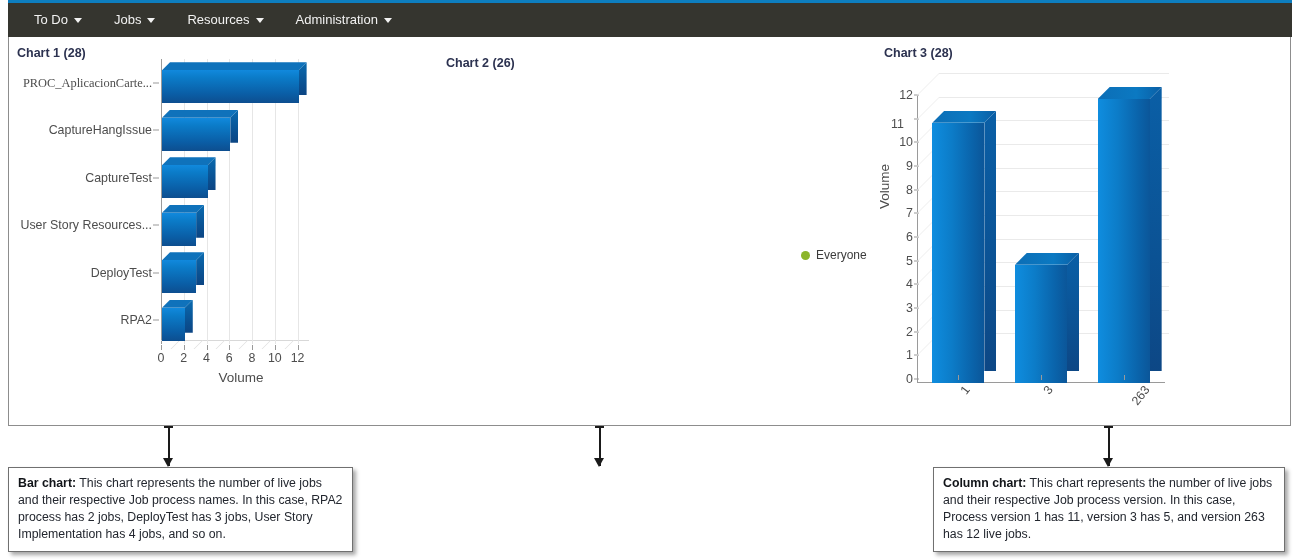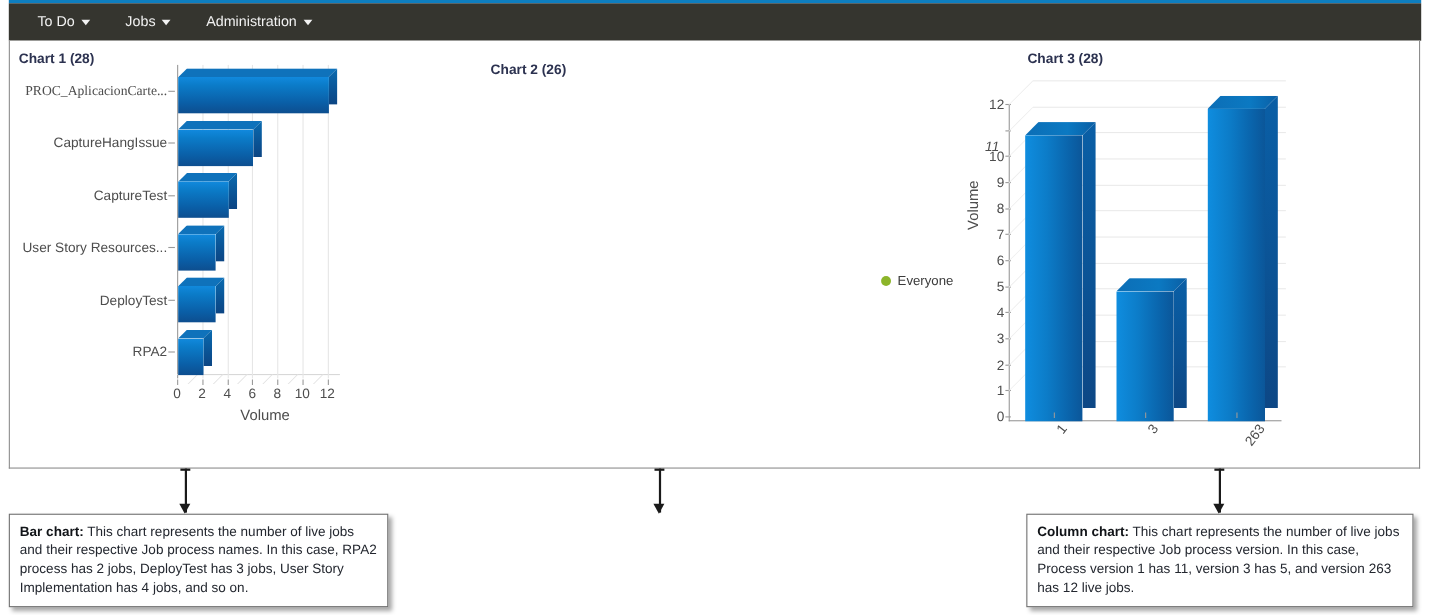--- a/index.html
+++ b/index.html
@@ -50,21 +50,21 @@
     background: #ffffff;
     border: 1px solid #8d8d8d;
     border-top: none;
   }
   .chart-title {
     position: absolute; font-size: 12.5px; font-weight: bold; color: #2c3250;
     white-space: nowrap;
   }
   #t1 { left: 8px;   top: 9px; }
   #t2 { left: 437px; top: 19px; }
-  #t3 { left: 925px; top: 9px; }
+  #t3 { left: 875px; top: 9px; }
 
   .chart-box { position: absolute; }
   #chart1 { left: 0;   top: 22px; width: 432px; height: 360px; }
   #chart2 { left: 432px; top: 22px; width: 440px; height: 360px; }
   #chart3 { left: 872px; top: 22px; width: 411px; height: 360px; }
 
   
   .callout {
     position: absolute;
     background: #ffffff;
@@ -269,20 +269,24 @@
 
   <div class="topline"></div>
   <div class="navbar"></div>
   <div class="nav-items" id="nav-items">
       <div class="nav-item">
         <span>To Do</span>
         <span class="caret"></span>
       </div>
       <div class="nav-item">
         <span>Jobs</span>
+        <span class="caret"></span>
+      </div>
+      <div class="nav-item">
+        <span>Resources</span>
         <span class="caret"></span>
       </div>
       <div class="nav-item">
         <span>Administration</span>
         <span class="caret"></span>
       </div>
     </div>
 
   <div class="panel">
 
@@ -395,21 +399,21 @@
           <div class="cc-ynum" style="top: 178px; right: auto; left: 10px; width: 22px; text-align: right;">6</div>
           <div class="cc-ytick" style="top: 178px; left: 33px;"></div>
           <div class="cc-ynum" style="top: 154.333px; right: auto; left: 10px; width: 22px; text-align: right;">7</div>
           <div class="cc-ytick" style="top: 154.333px; left: 33px;"></div>
           <div class="cc-ynum" style="top: 130.667px; right: auto; left: 10px; width: 22px; text-align: right;">8</div>
           <div class="cc-ytick" style="top: 130.667px; left: 33px;"></div>
           <div class="cc-ynum" style="top: 107px; right: auto; left: 10px; width: 22px; text-align: right;">9</div>
           <div class="cc-ytick" style="top: 107px; left: 33px;"></div>
           <div class="cc-ynum" style="top: 83.3333px; right: auto; left: 10px; width: 22px; text-align: right;">10</div>
           <div class="cc-ytick" style="top: 83.3333px; left: 33px;"></div>
-          <div class="cc-ynum" style="top: 74px; right: auto; left: 10px; width: 22px; text-align: center; font-style: italic;">11</div>
+          <div class="cc-ynum" style="top: 65px; right: auto; left: 10px; width: 22px; text-align: left;">11</div>
           <div class="cc-ytick" style="top: 59.6667px; left: 33px;"></div>
           <div class="cc-ynum" style="top: 36px; right: auto; left: 10px; width: 22px; text-align: right;">12</div>
           <div class="cc-ytick" style="top: 36px; left: 33px;"></div>
         </div>
       <div class="cc-plot" id="cc-plot">
         <div class="cc-axis-v"></div>
         <div class="cc-axis-h"></div>
       <div class="cc-grid" style="top: 266.333px;"></div>
           <div class="cc-grid-slant" style="top: 288.333px;"></div>
           <div class="cc-grid" style="top: 242.667px;"></div>

